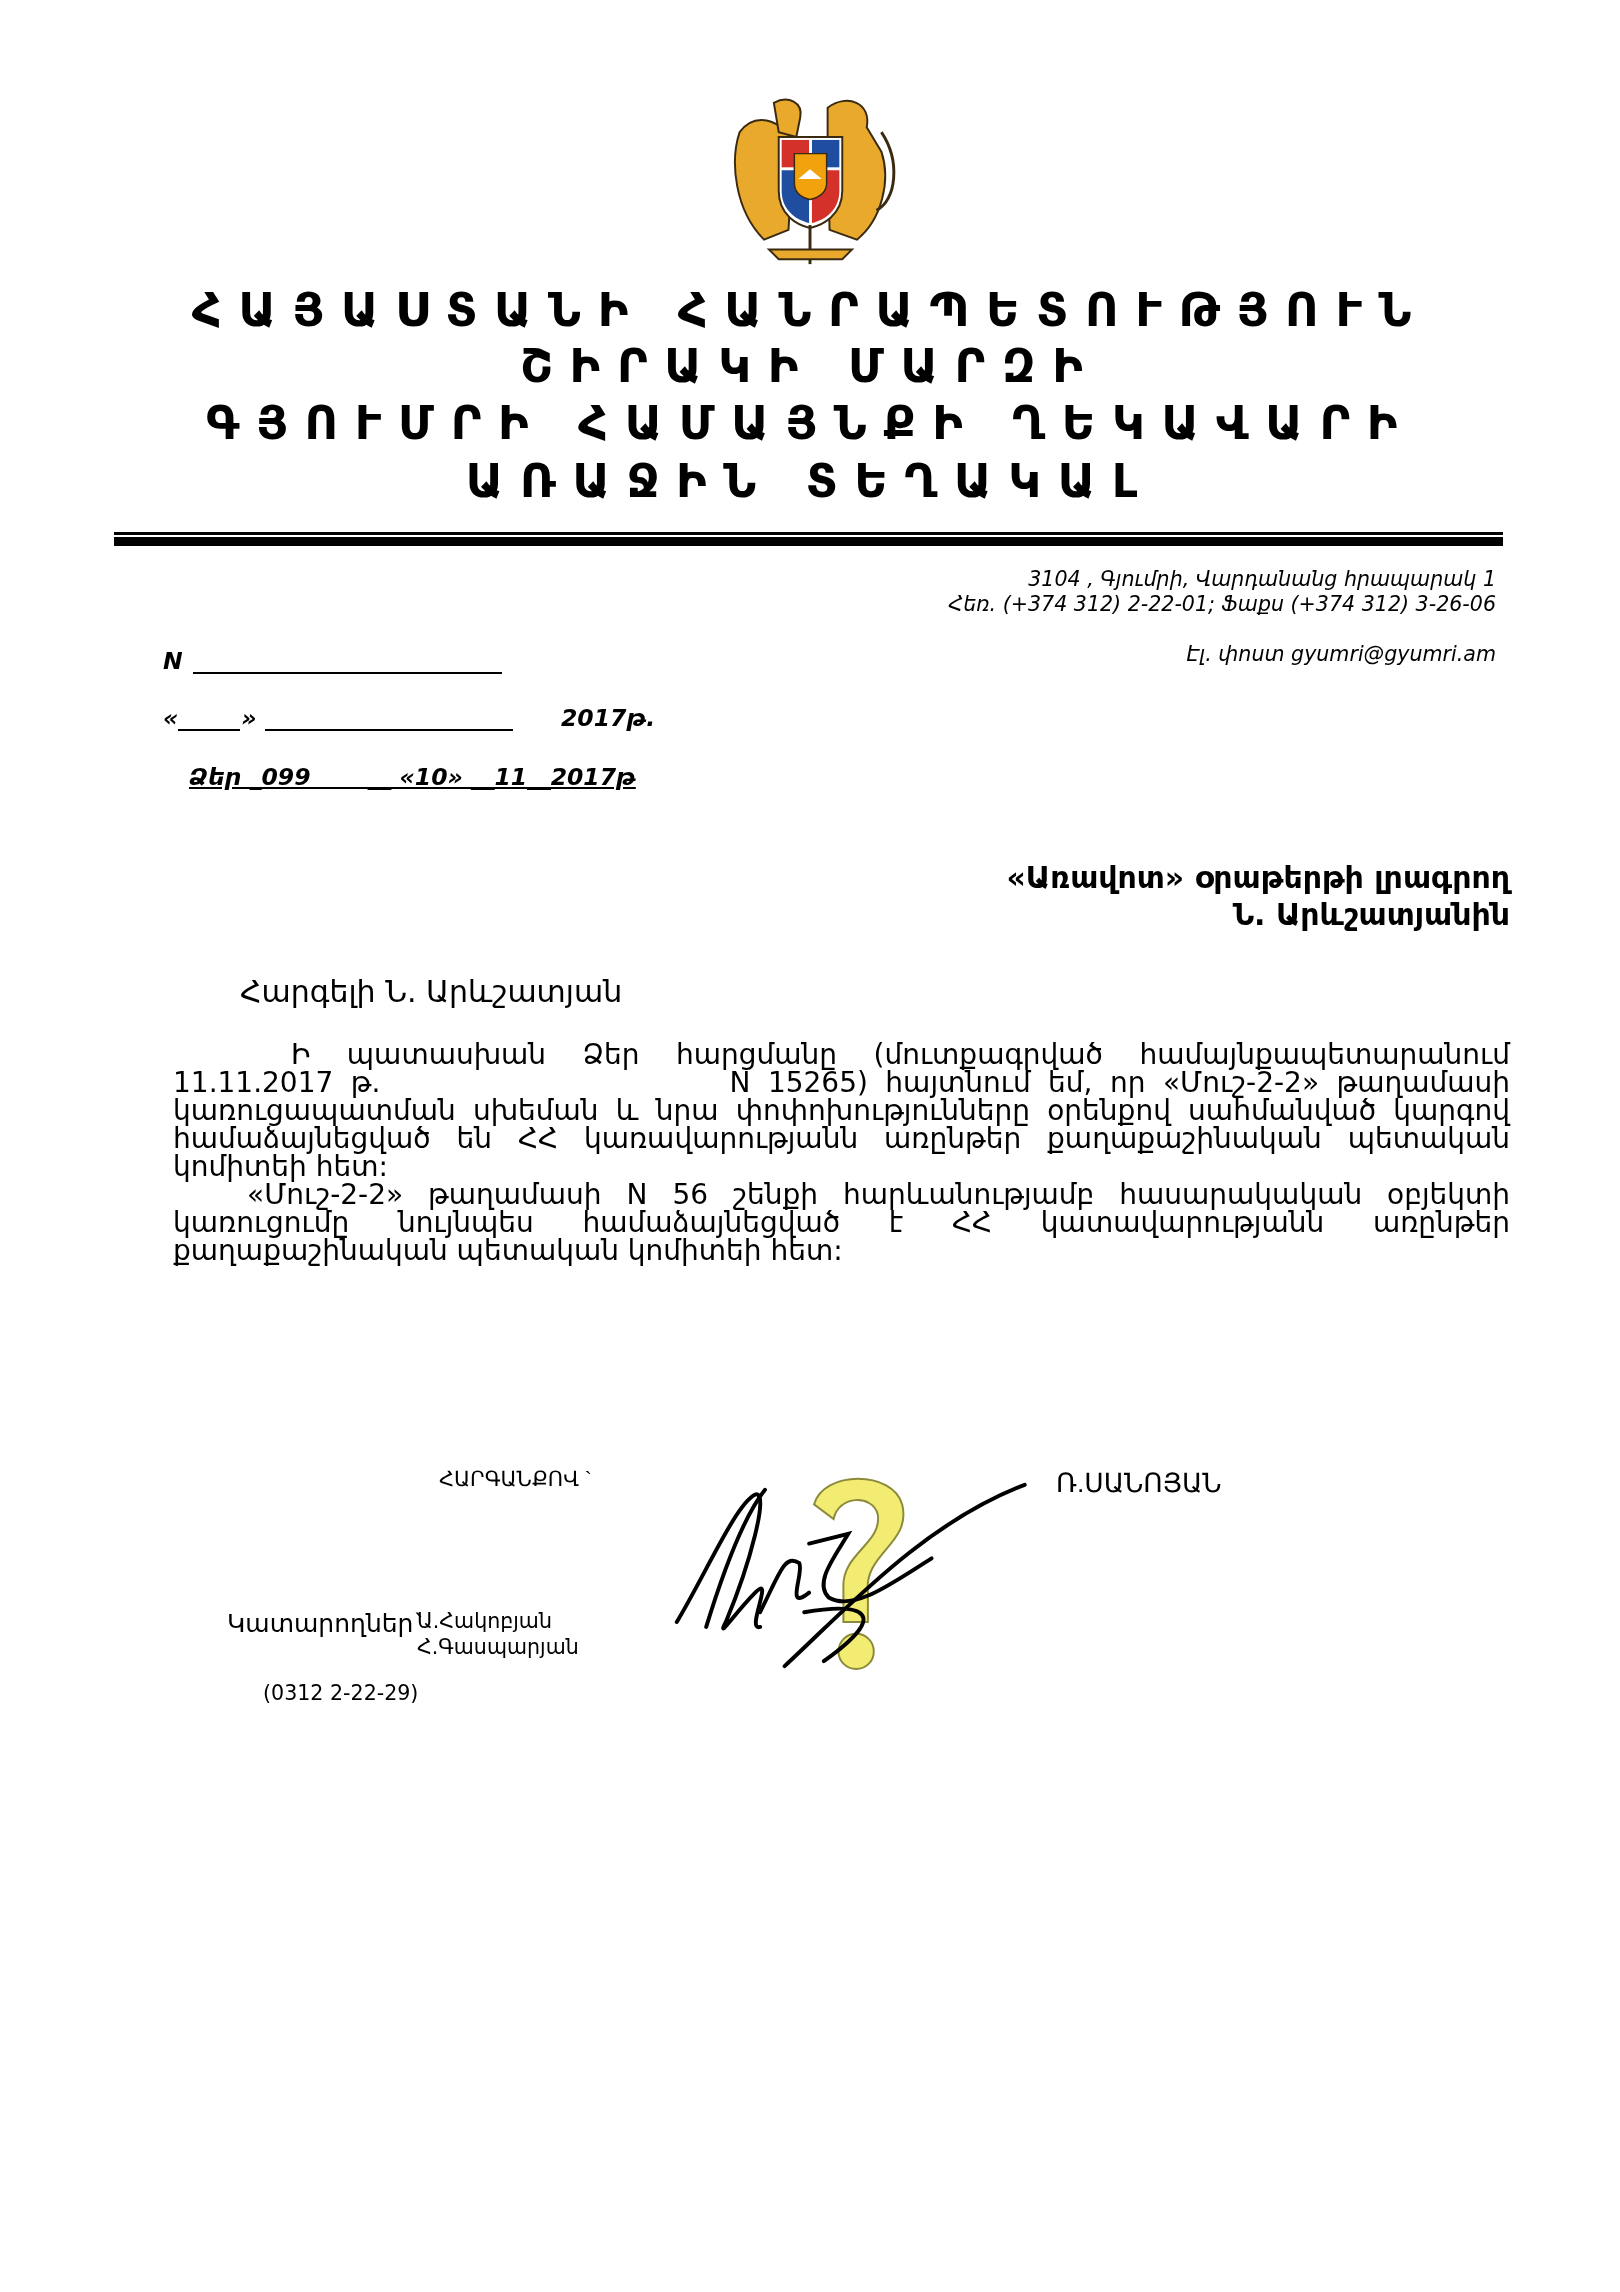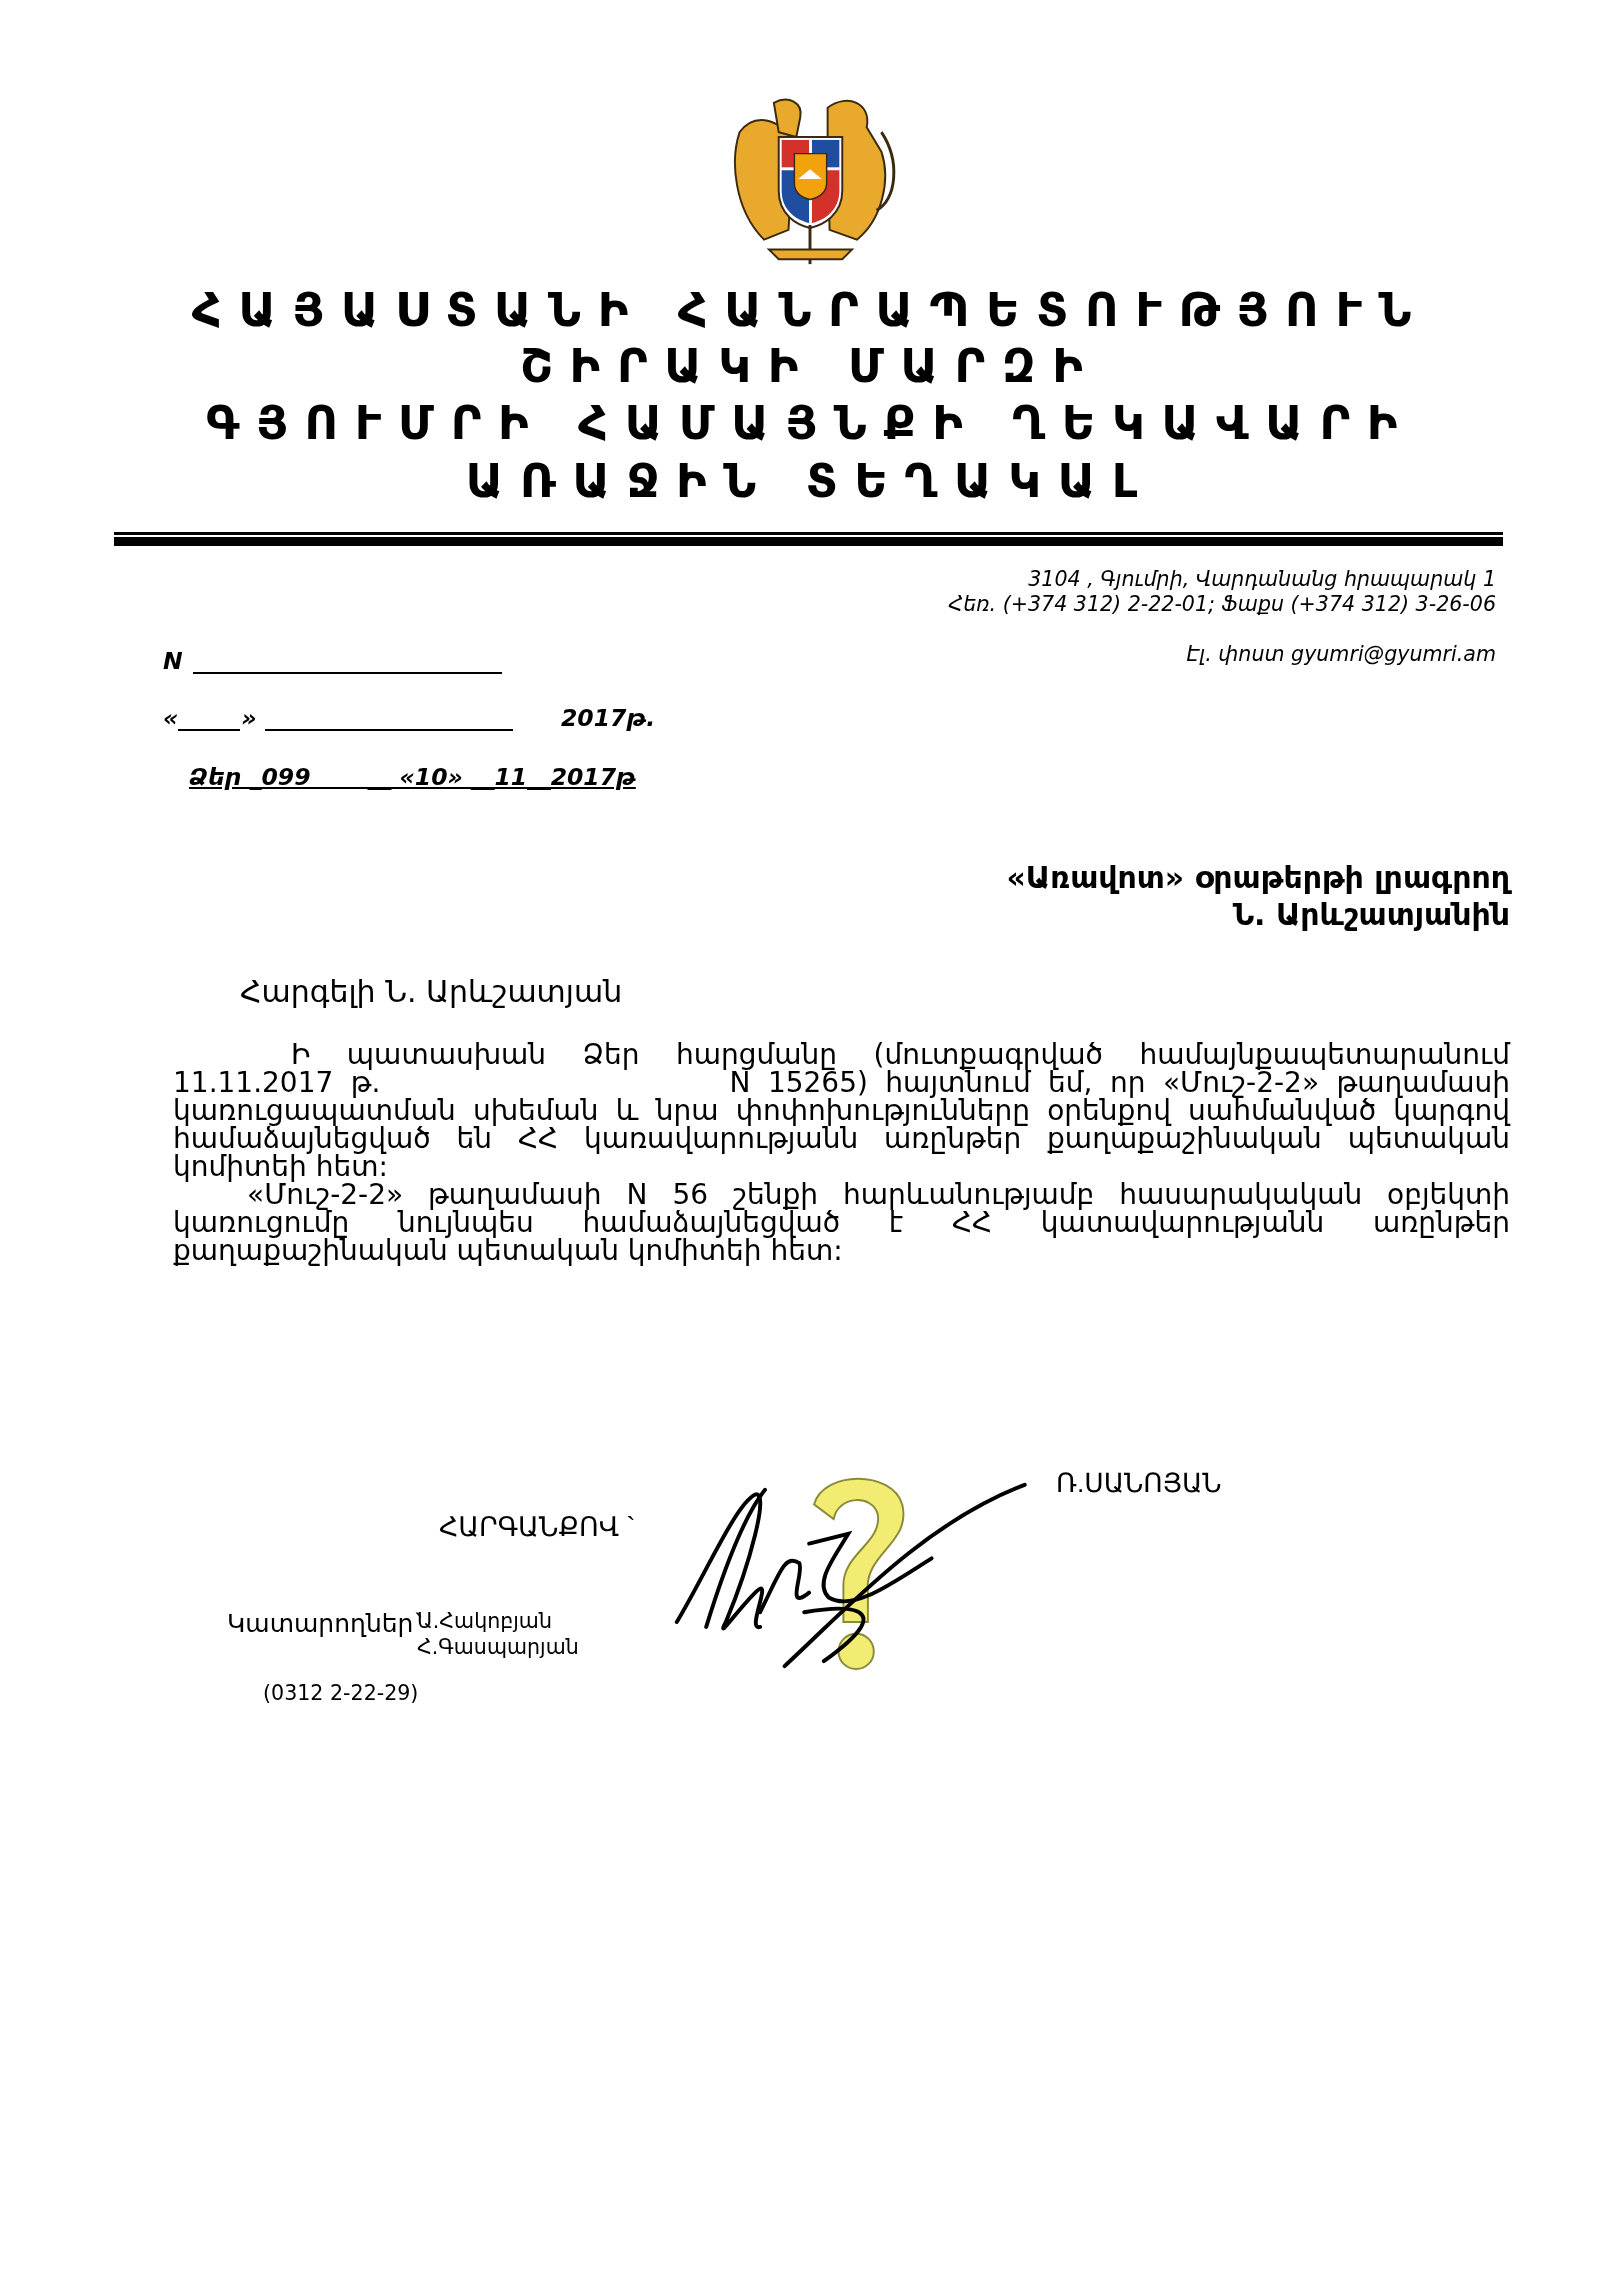--- a/index.html
+++ b/index.html
@@ -33,21 +33,21 @@
            font-size: 30px; line-height: 37px; }
   #recip1 { top: 859px; }
   #recip2 { top: 896px; }
   #salutation { left: 240px; top: 974px; font-size: 30px; }
   #body { left: 173px; top: 1041px; width: 1337px; font-size: 28px; line-height: 28px;
           text-align: justify; }
   #body p { margin: 0; }
   #body .ind1 { text-indent: 118px; }
   #body .ind2 { text-indent: 74px; }
   #body .ind3 { text-indent: 167px; }
-  #regards { left: 439px; top: 1467px; font-size: 27px; font-family: "Liberation Sans", sans-serif; margin-top: 44px; }
+  #regards { left: 439px; top: 1467px; font-size: 21px; font-family: "Liberation Sans", sans-serif; }
   #signer { left: 1056px; top: 1467px; font-size: 26.5px; font-family: "Liberation Sans", sans-serif; }
   #signature { left: 667px; top: 1465px; width: 392px; height: 216px; }
   #exec-label { left: 227px; top: 1609px; font-size: 25px; }
   #exec1 { left: 417px; top: 1609px; font-size: 20.6px; }
   #exec2 { left: 417px; top: 1635px; font-size: 20.6px; }
   #exec-phone { left: 263px; top: 1681px; font-size: 20.6px; }
 </style>
 </head>
 <body>
 

